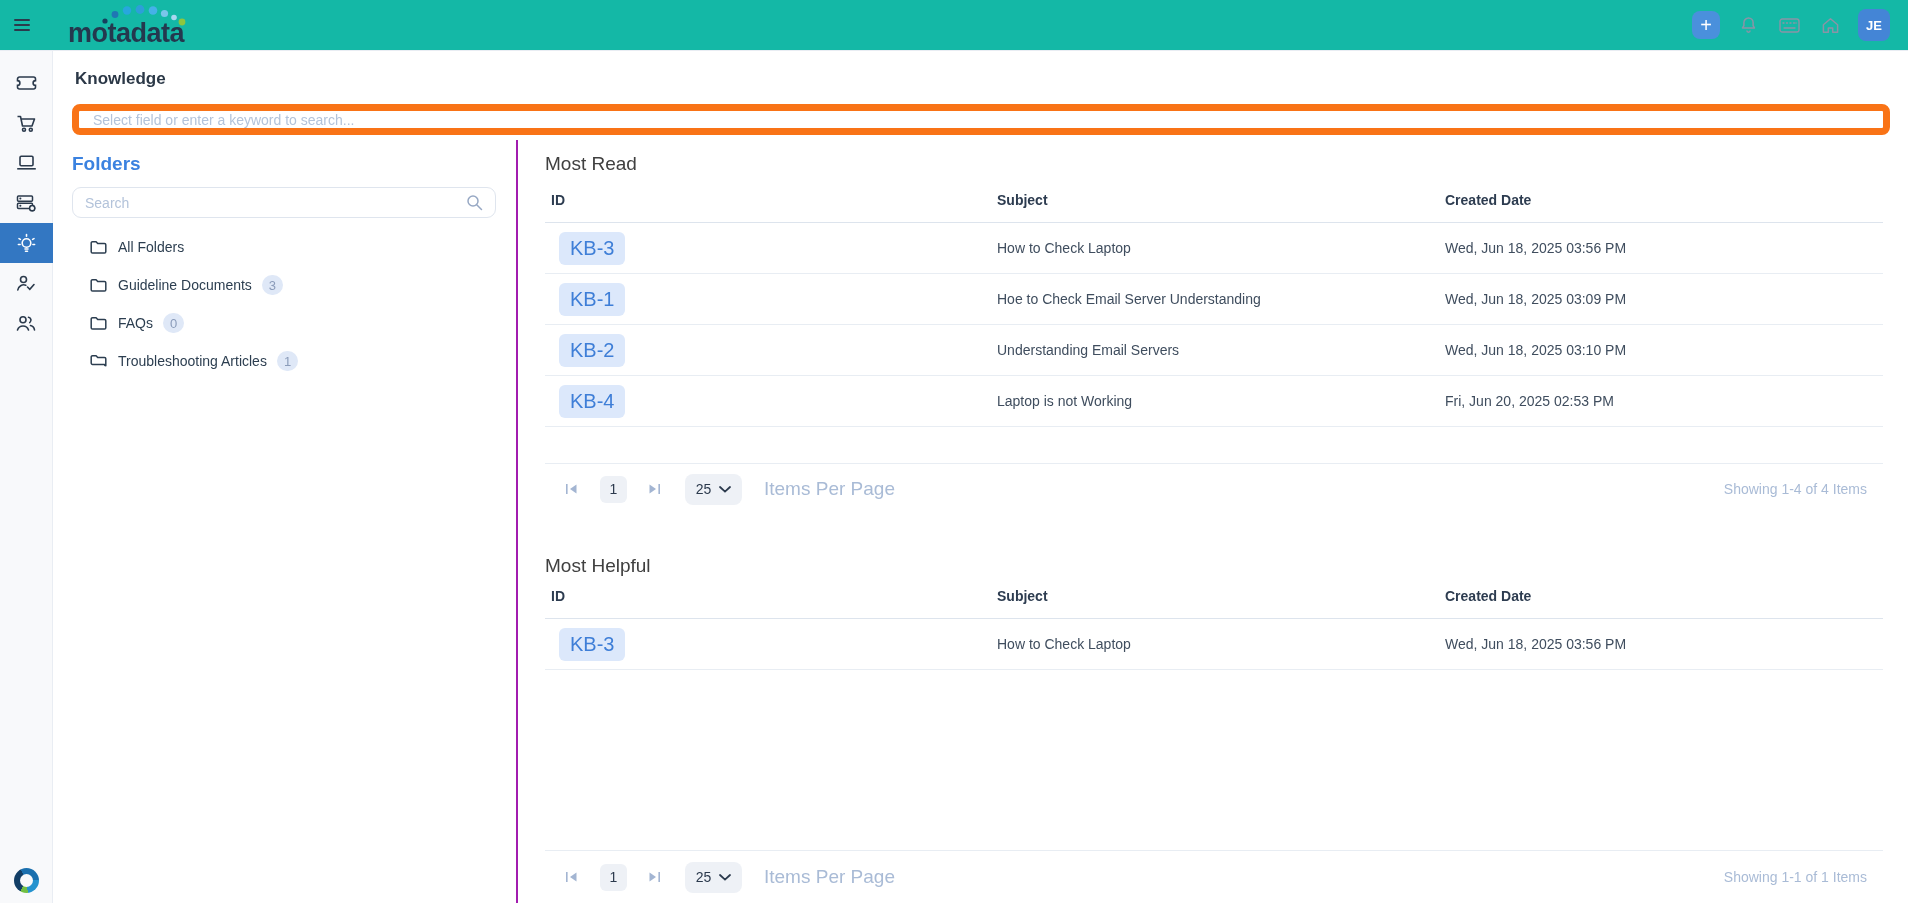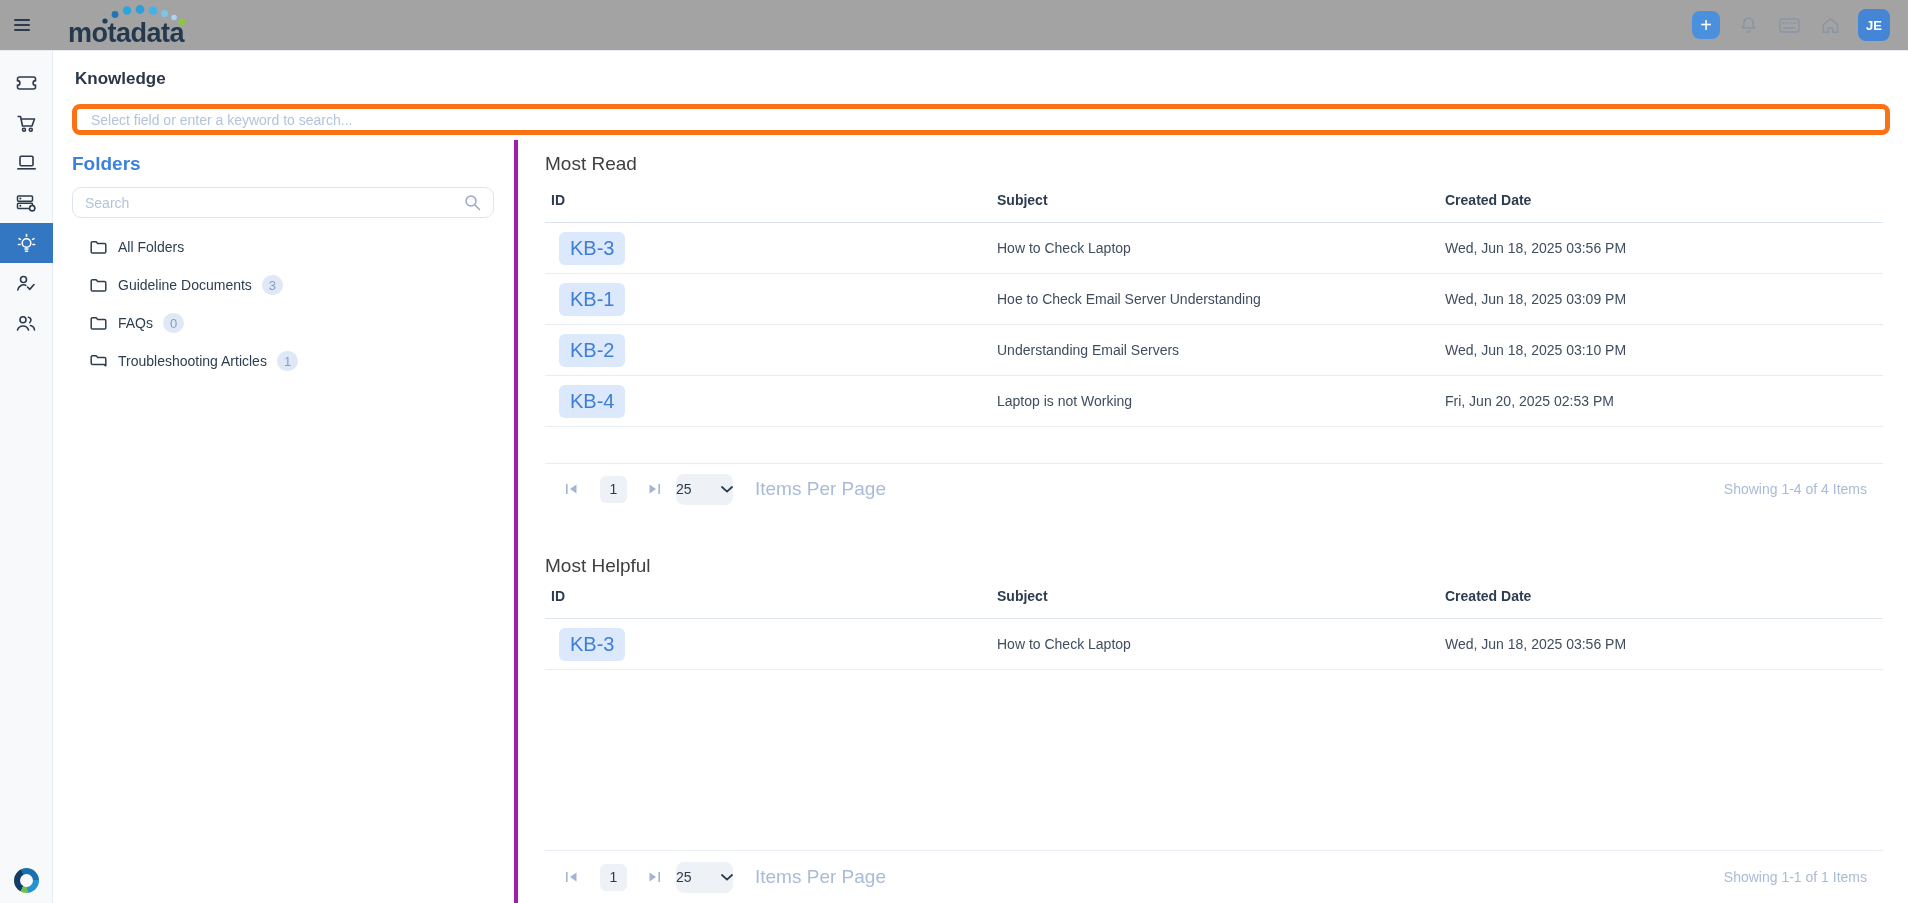--- a/index.html
+++ b/index.html
@@ -1,21 +1,21 @@
 <!DOCTYPE html>
 <html><head>
 <meta charset="utf-8">
 <style>
   * { margin:0; padding:0; box-sizing:border-box; }
   html,body { width:1908px; height:903px; overflow:hidden; background:#fff;
     font-family:"Liberation Sans", sans-serif; color:#2b3a4c; }
   .app { width:1908px; height:903px; display:flex; flex-direction:column; }
 
   
-  .topbar { height:51px; background:#a3a3a3; border-bottom:1px solid #e9edf3;
+  .topbar { height:51px; background:#14b8a6; border-bottom:1px solid #e9edf3;
     display:flex; align-items:center; flex:0 0 auto; }
   .hamburger { width:44px; height:50px; display:flex; align-items:center; justify-content:center;
     cursor:pointer; background:none; border:none; }
   .hamburger .bars { width:16px; }
   .hamburger .bars span { display:block; height:2px; background:#2b3a4c; border-radius:1px; margin:3px 0; }
   .logo { margin-left:24px; display:flex; align-items:flex-end; }
   .topbar-right { margin-left:auto; display:flex; align-items:center; gap:15px; margin-right:18px; }
   .btn-plus { width:28px; height:28px; border-radius:8px; background:#4a90dc; color:#fff;
     font-size:20px; line-height:26px; text-align:center; border:none; cursor:pointer; font-weight:400; }
   .top-icon { width:26px; height:26px; display:flex; align-items:center; justify-content:center;
@@ -30,28 +30,28 @@
   .side-item { width:53px; height:40px; display:flex; align-items:center; justify-content:center;
     cursor:pointer; background:none; border:none; }
   .side-item.active { background:#3377c2; }
   .side-logo { position:absolute; bottom:10px; left:14px; width:25px; height:25px; border-radius:50%;
     background:conic-gradient(from 210deg, #123e66 0 34%, #1a6fae 34% 66%, #2593cf 66% 90%, #72bf44 90% 100%); }
   .side-logo::after { content:""; position:absolute; left:6px; top:6px; width:13px; height:13px;
     border-radius:50%; background:#f8f9fb; }
 
   .main { flex:1; display:flex; flex-direction:column; min-width:0; background:#fff; }
   .page-title { margin:17px 0 0 22px; font-size:17px; font-weight:600; color:#2b3847; line-height:22px; }
-  .global-search { margin:14px 18px 0 19px; height:31px; border:5px solid #f97316; border-radius:8px;
+  .global-search { margin:14px 18px 0 19px; height:31px; border:7px solid #f97316; border-radius:8px;
     padding:0 14px; font-size:14px; color:#44546a; outline:none; font-family:"Liberation Sans",sans-serif; }
   .global-search::placeholder { color:#b3c3da; }
 
   .columns { margin-top:5px; flex:1; display:flex; min-height:0; }
 
   
-  .folders-pane { width:465px; flex:0 0 465px; border-right:4px solid #a21caf;
+  .folders-pane { width:465px; flex:0 0 465px; border-right:2px solid #a21caf;
     padding:0 20px 0 19px; display:flex; flex-direction:column; }
   .folders-heading { margin-top:12px; font-size:19px; font-weight:600; color:#3b82e0; line-height:24px; }
   .folder-search { margin-top:11px; height:31px; border:1px solid #dfe5ee; border-radius:9px;
     display:flex; align-items:center; padding:0 12px; }
   .folder-search input { flex:1; border:none; outline:none; font-size:14px; color:#44546a;
     font-family:"Liberation Sans",sans-serif; background:transparent; }
   .folder-search input::placeholder { color:#b3c3da; }
   .folder-list { margin-top:10px; }
   .folder-item { height:38px; display:flex; align-items:center; padding-left:18px; cursor:pointer; }
   .folder-item .flabel { margin-left:11px; font-size:14px; color:#2c3e50; }
@@ -73,22 +73,22 @@
   .kb-pill { display:inline-block; margin-left:14px; background:#dce8fb; color:#3e7ed7;
     font-size:20px; padding:5px 11px; border-radius:6px; cursor:pointer; }
   .tfoot { display:flex; align-items:center; border-top:1px solid #e8edf3; height:51px; }
   .tfoot.mr { margin-top:36px; }
   .tfoot.mh { margin-top:auto; height:53px; }
   .pg-nav { width:26px; height:26px; display:flex; align-items:center; justify-content:center;
     background:none; border:none; cursor:pointer; margin-left:14px; }
   .pg-nav.first { margin-left:13px; }
   .pg-page { width:27px; height:27px; margin-left:16px; border:none; border-radius:6px; background:#eef1f6;
     color:#2c3a4d; font-size:14px; cursor:pointer; font-family:"Liberation Sans",sans-serif; }
-  .pg-size { margin-left:9px; height:31px; width:57px; border-radius:8px; background:#eef1f6;
-    display:flex; align-items:center; justify-content:space-between; gap:8px; cursor:pointer;
+  .pg-size { margin-left:18px; height:31px; width:57px; border-radius:8px; background:#eef1f6;
+    display:flex; align-items:center; justify-content:center; gap:8px; cursor:pointer;
     font-size:14px; color:#2c3a4d; border:none; font-family:"Liberation Sans",sans-serif; }
   .pg-label { margin-left:22px; font-size:19px; color:#a9bbd6; }
   .pg-showing { margin-left:auto; padding-right:16px; font-size:14px; color:#a9bbd6; }
 
   svg { display:block; }
 </style>
 </head>
 <body>
 
 <div class="app">

